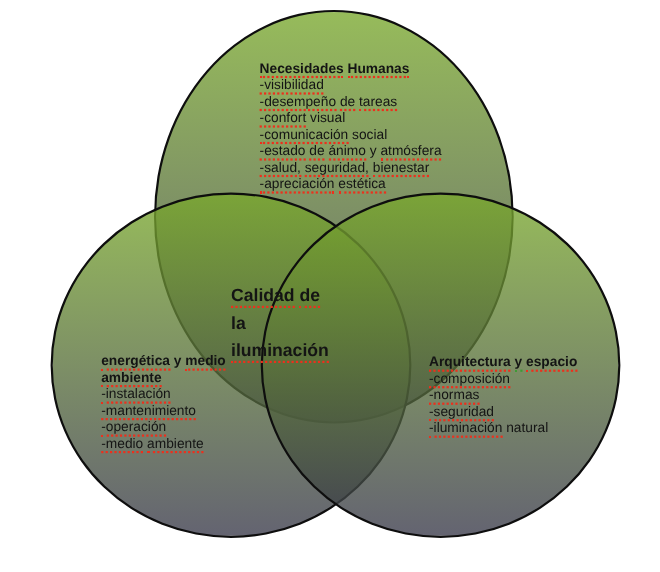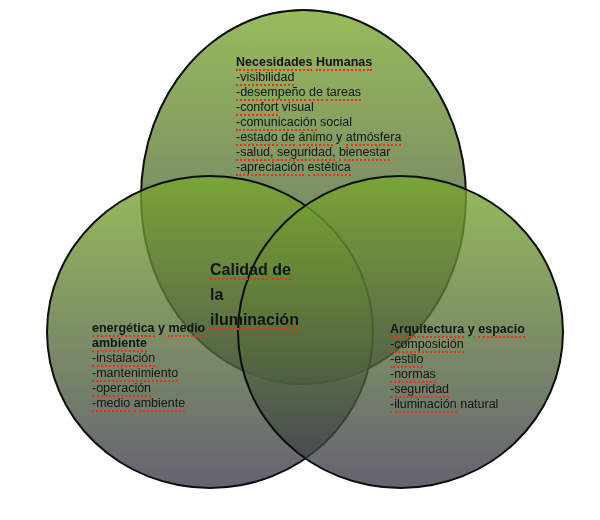--- a/index.html
+++ b/index.html
@@ -66,21 +66,20 @@
         <div class="line"><span class="sq-r">-medio</span><span> </span><span class="sq-r">ambiente</span></div>
       </div>
   </div>
 
   <div class="tb br-list">
     <div class="ttl list">
         <div class="line"><span class="sq-r">Arquitectura</span><span> </span><span class="sq-g">y</span><span> </span><span class="sq-r">espacio</span></div>
       </div>
     <div class="list">
         <div class="line"><span class="sq-r">-composición</span></div>
-        <div class="line"><span class="sq-r">-estilo</span></div>
         <div class="line"><span class="sq-r">-normas</span></div>
         <div class="line"><span class="sq-r">-seguridad</span></div>
         <div class="line"><span class="sq-r">-iluminación</span><span> natural</span></div>
       </div>
   </div>
 
   <div class="tb center-label">
       <div class="line"><span class="sq-r">Calidad</span><span> </span><span class="sq-r">de</span></div>
       <div class="line"><span>la</span></div>
       <div class="line"><span class="sq-r">iluminación</span></div>

